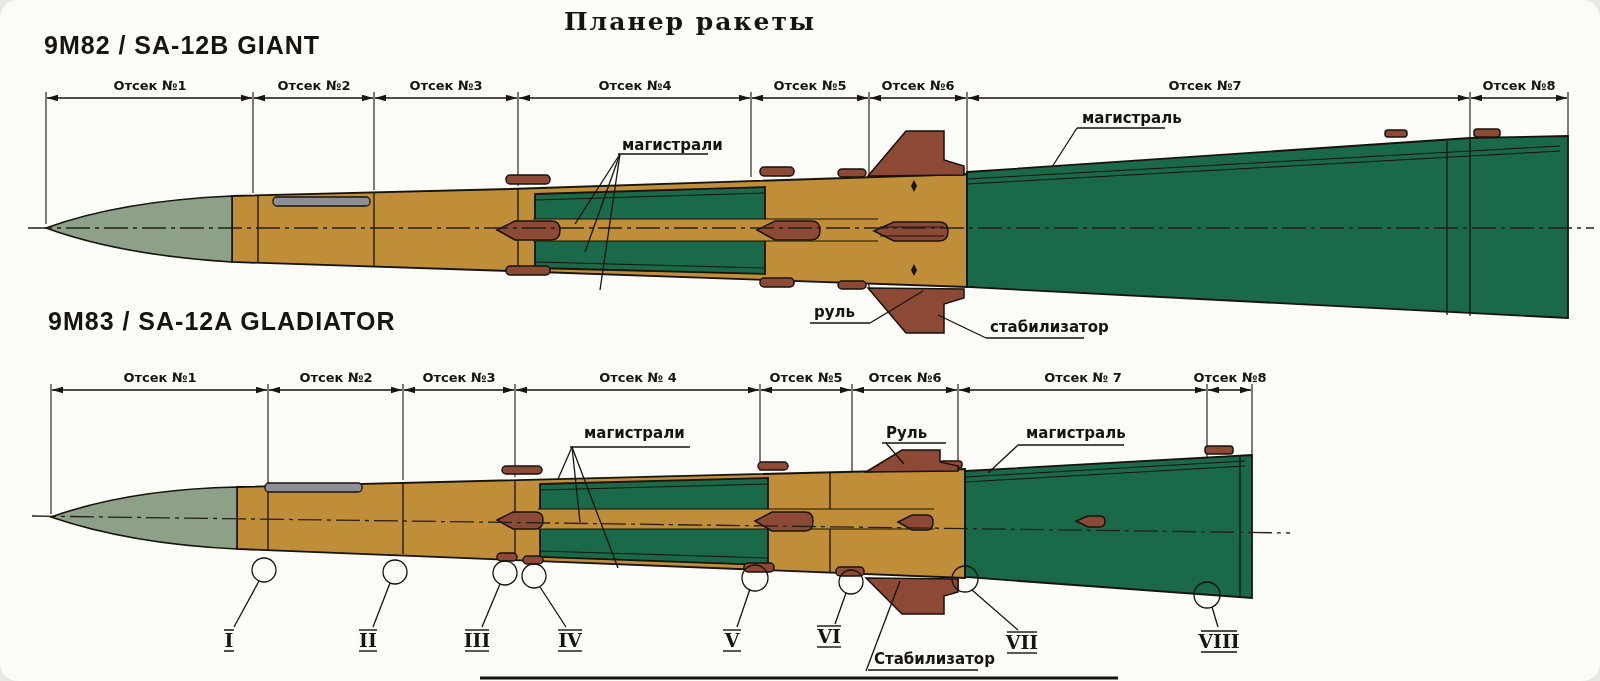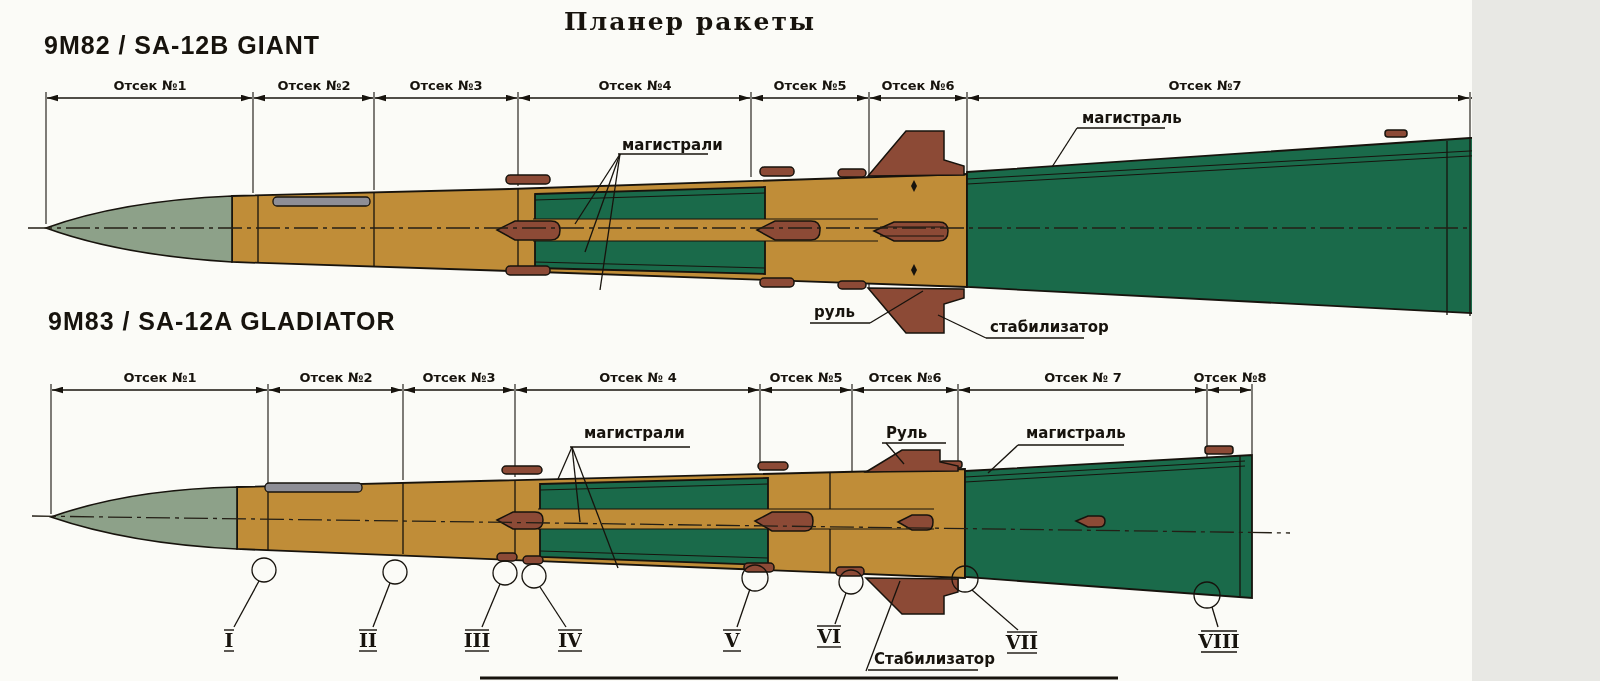--- a/index.html
+++ b/index.html
@@ -1,17 +1,17 @@
 <!DOCTYPE html>
 <html style="--c-nose: #8da189; --c-body: #c08d38; --c-booster: #1a6a4a; --c-fins: #8c4a36; --c-hatch: #8e8e96; --c-ink: #17130d;"><head>
 <meta charset="utf-8">
 <style>
   html,body{margin:0;padding:0;background:#e8e8e4;}
-  #stage{position:relative;width:1472px;height:681px;background:#fbfbf7;overflow:hidden;
-         font-family:"DejaVu Sans",sans-serif;}
+  #stage{position:relative;width:1600px;height:681px;background:#fbfbf7;overflow:hidden;
+         font-family:"DejaVu Sans",sans-serif;border-radius:18px;}
   svg{position:absolute;left:0;top:0;}
   text{fill:#17130d;}
   .ttl{font:bold 25px "DejaVu Serif",serif;letter-spacing:2px;}
   .hd{font:bold 25px "Liberation Sans",sans-serif;letter-spacing:1px;}
   .dimlab{font:bold 13px "DejaVu Sans",sans-serif;}
   .co{font:bold 15px "DejaVu Sans",sans-serif;}
   .rn{font:bold 19px "DejaVu Serif",serif;}
   .sage{fill:var(--c-nose,#8da189);stroke:#17130d;stroke-width:1.6;}
   .och{fill:var(--c-body,#c08d38);stroke:#17130d;stroke-width:1.8;}
   .grn{fill:var(--c-booster,#1a6a4a);stroke:#17130d;stroke-width:1.8;}

